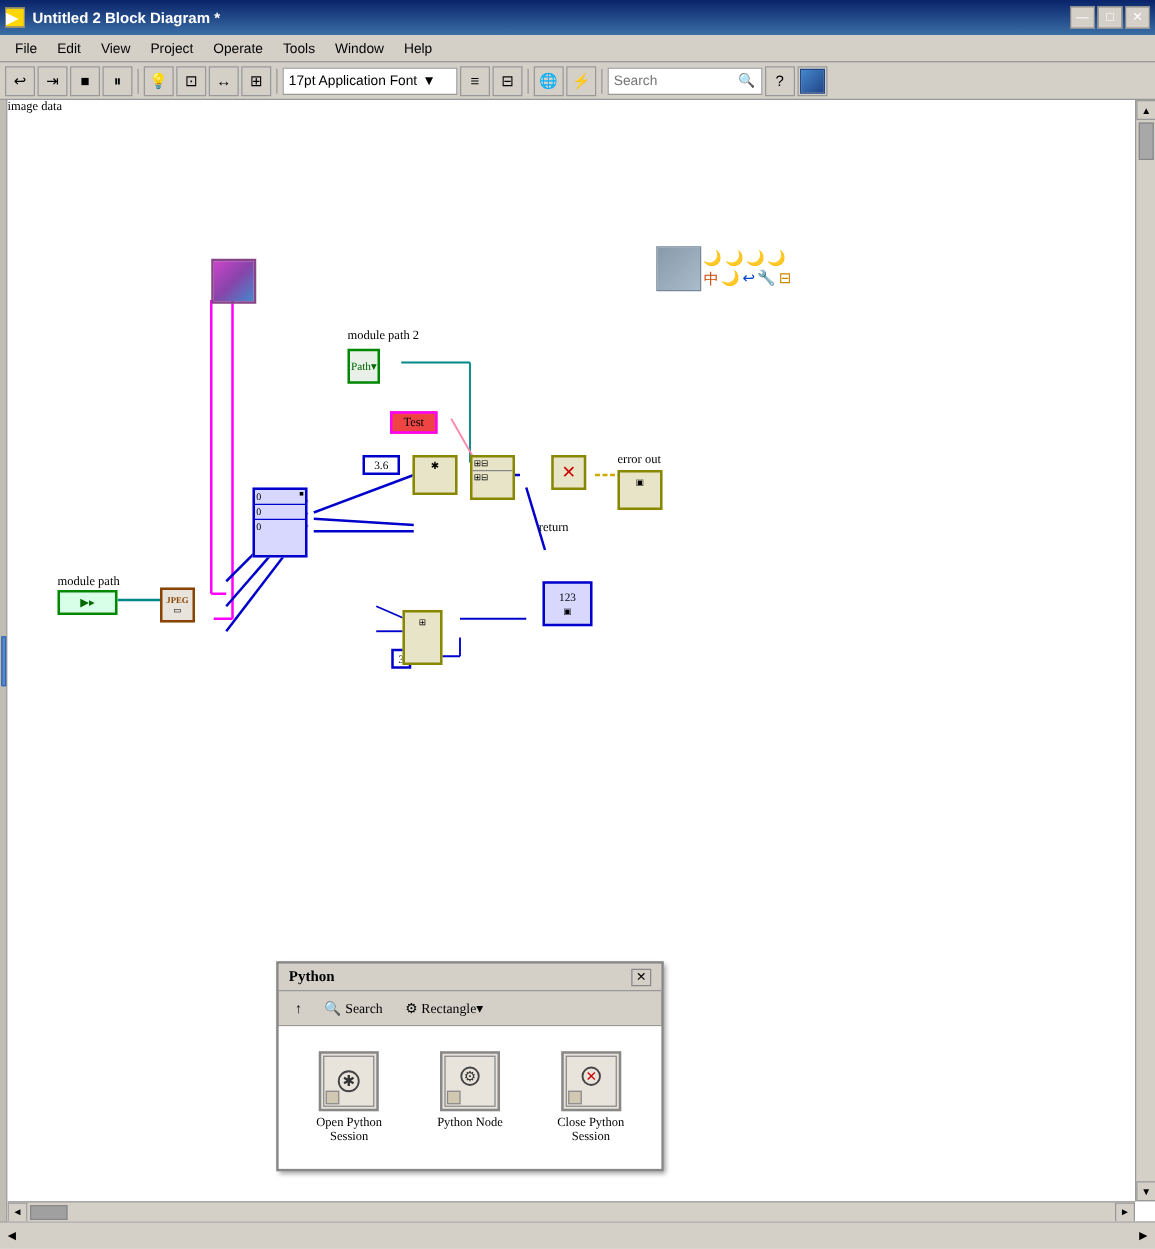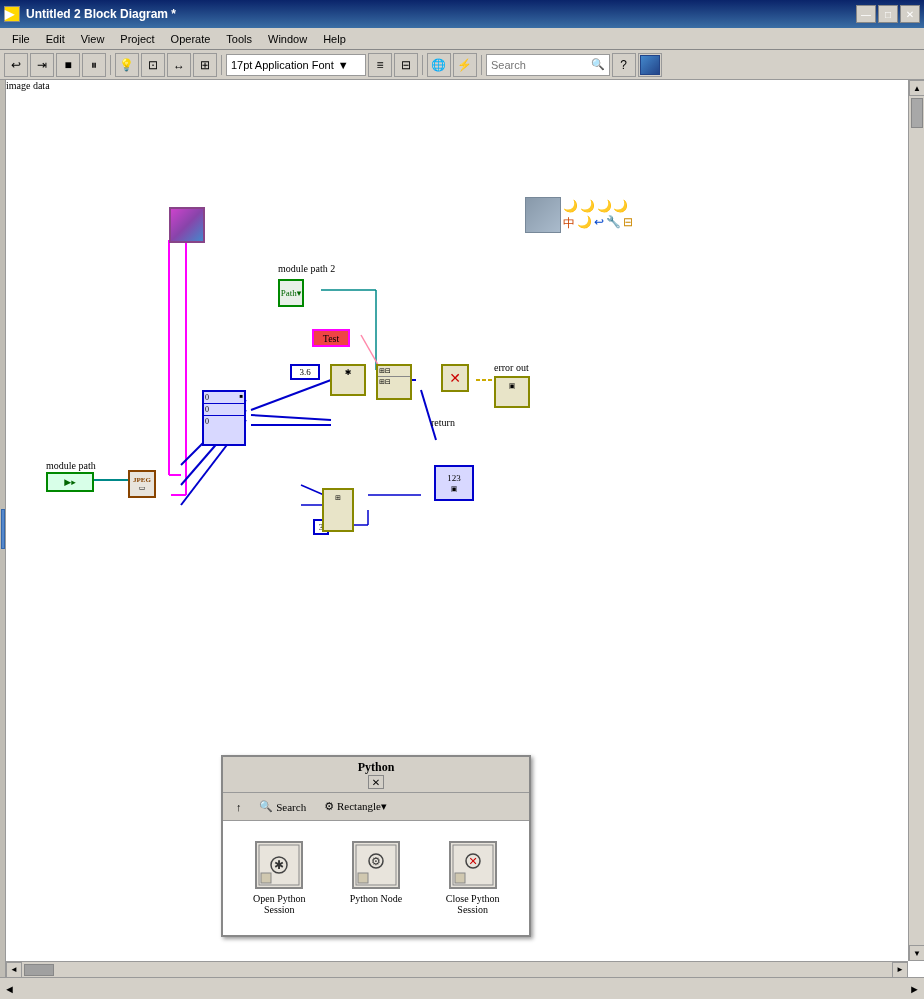--- a/index.html
+++ b/index.html
@@ -78,21 +78,21 @@
     }
 
     
     .python-palette {
       position: absolute; bottom: 40px; left: 215px;
       width: 310px; background: #d4d0c8; border: 2px solid #888;
       box-shadow: 2px 2px 4px rgba(0,0,0,0.4); z-index: 100;
     }
     .palette-header {
       background: #d4d0c8; padding: 3px 8px; display: flex; align-items: center;
-      justify-content: space-between; border-bottom: 1px solid #999; flex-direction: column;
+      justify-content: space-between; border-bottom: 1px solid #999;
     }
     .palette-title { font-size: 12px; font-weight: bold; }
     .palette-close {
       width: 16px; height: 14px; background: #d4d0c8; border: 1px solid #888;
       display: flex; align-items: center; justify-content: center; font-size: 10px; cursor: pointer;
     }
     .palette-toolbar {
       display: flex; align-items: center; padding: 4px 6px; gap: 4px; border-bottom: 1px solid #999;
     }
     .palette-tool-btn {

